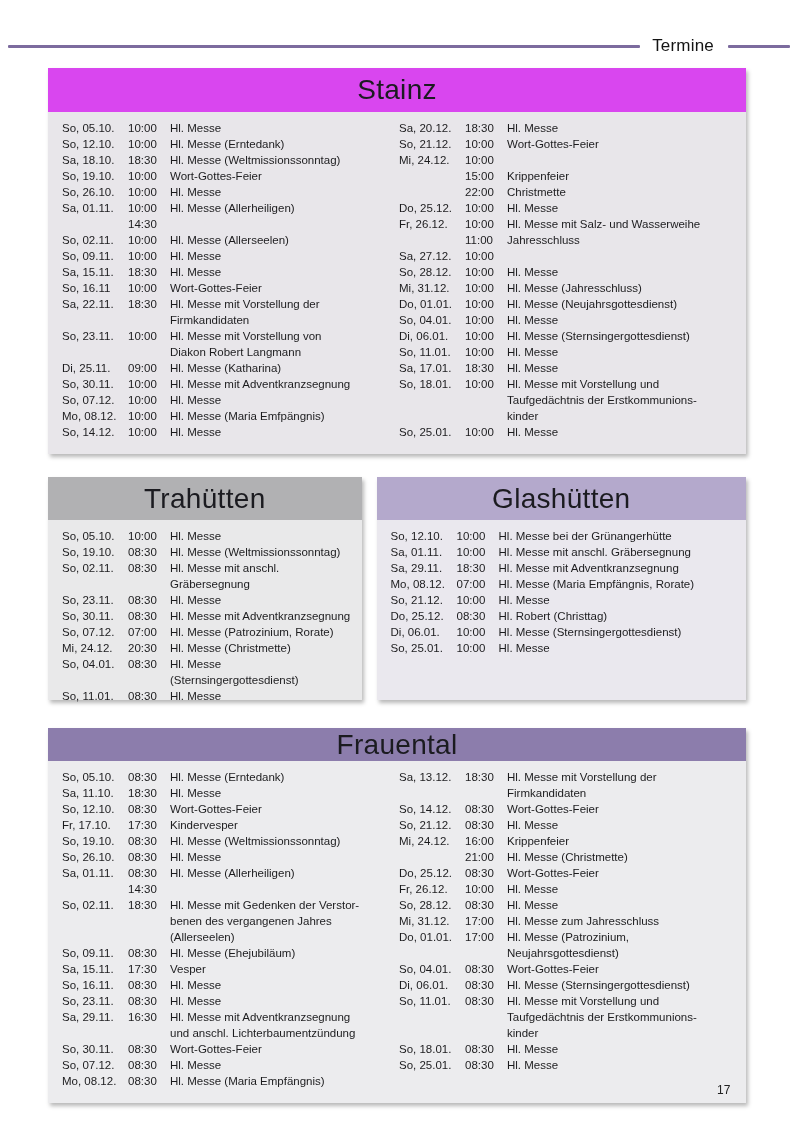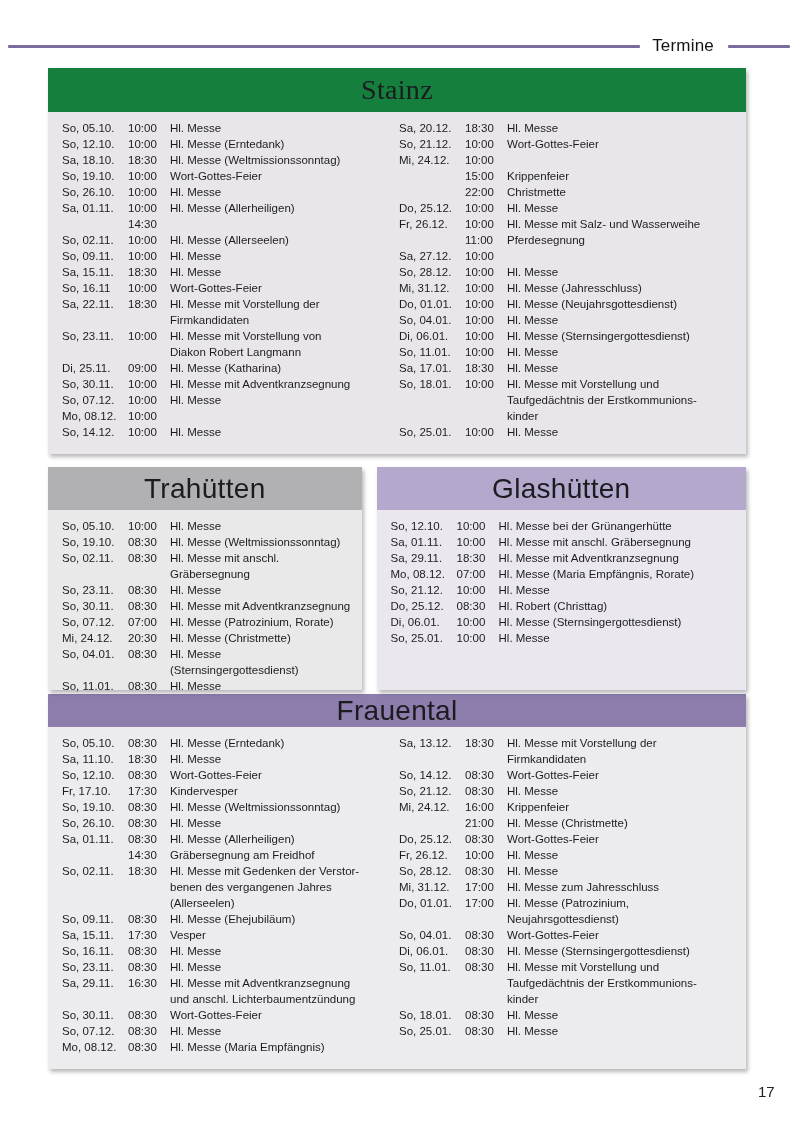--- a/index.html
+++ b/index.html
@@ -31,61 +31,61 @@
     display:flex; align-items:center; justify-content:center;
   }
   .panel-title {
     font-size:28px; font-weight:500; color:#1b1b20; letter-spacing:0.3px;
   }
   .panel-body { padding:8px 10px 16px 14px; }
 
   .panel-stainz .panel-header { height:44px; }
   .panel-stainz .panel-body   { height:342px; }
 
-  .half-row { display:flex; margin-top:13px; }
+  .half-row { display:flex; margin-top:23px; }
   .panel-half { width:342px; }
   .panel-half + .panel-half { margin-left:15px; width:403px; }
   .panel-half .panel-header { height:43px; }
   .panel-half .panel-body   { height:180px; }
 
-  .panel-frauental { margin-top:4px; }
+  .panel-frauental { margin-top:28px; }
   .panel-frauental .panel-header { height:33px; }
   .panel-frauental .panel-body   { height:342px; }
 
   
   .two-col { display:flex; }
   .col { width:50%; padding-right:6px; }
   .row {
     display:grid;
     grid-template-columns:66px 42px 1fr;
     font-size:11.5px;
     line-height:16px;
     color:#1c1c1e;
   }
   .row .event { white-space:pre-line; }
 
   
   .page-number {
-    position:absolute; top:1083px; left:758px;
-    font-size:15px; color:#222;
+    position:absolute; top:1083px; left:717px;
+    font-size:12px; color:#222;
   }
 </style>
 </head>
 <body>
 
 <div class="top-rule">
   <div class="rule-line rule-left"></div>
   <span class="page-label">Termine</span>
   <div class="rule-line rule-right"></div>
 </div>
 
 <div class="content">
 
   <section class="panel panel-stainz">
-    <div class="panel-header" style="background: #15803d; font-family: Liberation Serif, serif;">
+    <div class="panel-header" style="background: #d946ef;">
       <h2 class="panel-title">Stainz</h2>
     </div>
     <div class="panel-body two-col" style="background: rgb(232, 230, 234);">
       <div class="col">
           <div class="row">
             <span class="date">So, 05.10.</span>
             <span class="time">10:00</span>
             <span class="event">Hl. Messe</span>
           </div>
           <div class="row">
@@ -160,20 +160,21 @@
             <span class="event">Hl. Messe mit Adventkranzsegnung</span>
           </div>
           <div class="row">
             <span class="date">So, 07.12.</span>
             <span class="time">10:00</span>
             <span class="event">Hl. Messe</span>
           </div>
           <div class="row">
             <span class="date">Mo, 08.12.</span>
             <span class="time">10:00</span>
+            <span class="event">Hl. Messe (Maria Emfpängnis)</span>
           </div>
           <div class="row">
             <span class="date">So, 14.12.</span>
             <span class="time">10:00</span>
             <span class="event">Hl. Messe</span>
           </div>
         </div>
       <div class="col">
           <div class="row">
             <span class="date">Sa, 20.12.</span>
@@ -205,21 +206,21 @@
             <span class="event">Hl. Messe</span>
           </div>
           <div class="row">
             <span class="date">Fr, 26.12.</span>
             <span class="time">10:00</span>
             <span class="event">Hl. Messe mit Salz- und Wasserweihe</span>
           </div>
           <div class="row">
             <span class="date"></span>
             <span class="time">11:00</span>
-            <span class="event">Pferdesegnung</span>
+            <span class="event">Jahresschluss</span>
           </div>
           <div class="row">
             <span class="date">Sa, 27.12.</span>
             <span class="time">10:00</span>
           </div>
           <div class="row">
             <span class="date">So, 28.12.</span>
             <span class="time">10:00</span>
             <span class="event">Hl. Messe</span>
           </div>
@@ -413,21 +414,20 @@
             <span class="event">Hl. Messe</span>
           </div>
           <div class="row">
             <span class="date">Sa, 01.11.</span>
             <span class="time">08:30</span>
             <span class="event">Hl. Messe (Allerheiligen)</span>
           </div>
           <div class="row">
             <span class="date"></span>
             <span class="time">14:30</span>
-            <span class="event">Gräbersegnung am Freidhof</span>
           </div>
           <div class="row">
             <span class="date">So, 02.11.</span>
             <span class="time">18:30</span>
             <span class="event">Hl. Messe mit Gedenken der Verstor-
 benen des vergangenen Jahres
 (Allerseelen)</span>
           </div>
           <div class="row">
             <span class="date">So, 09.11.</span>

